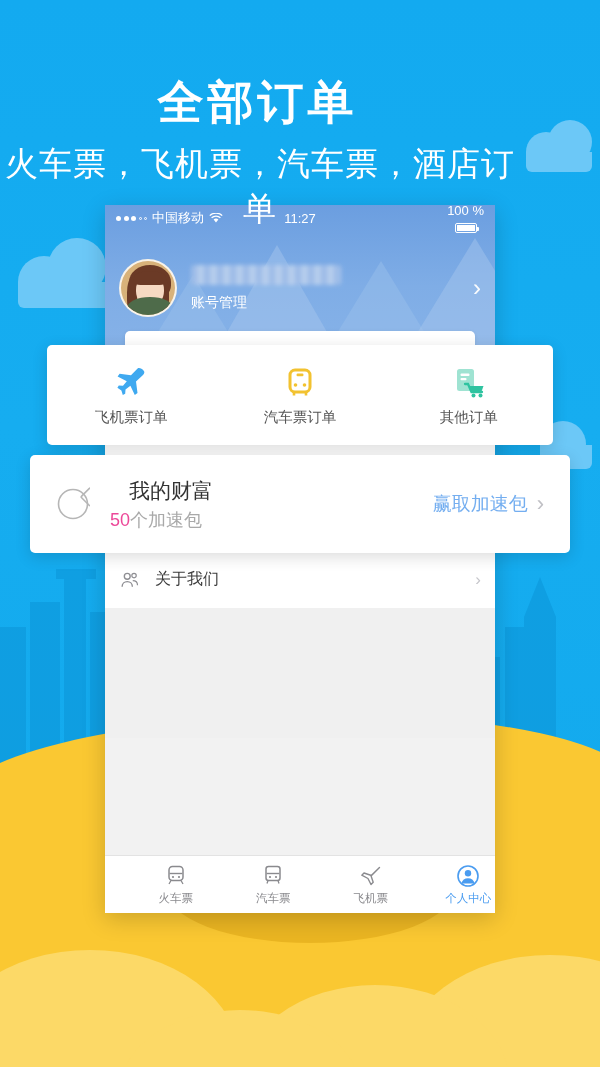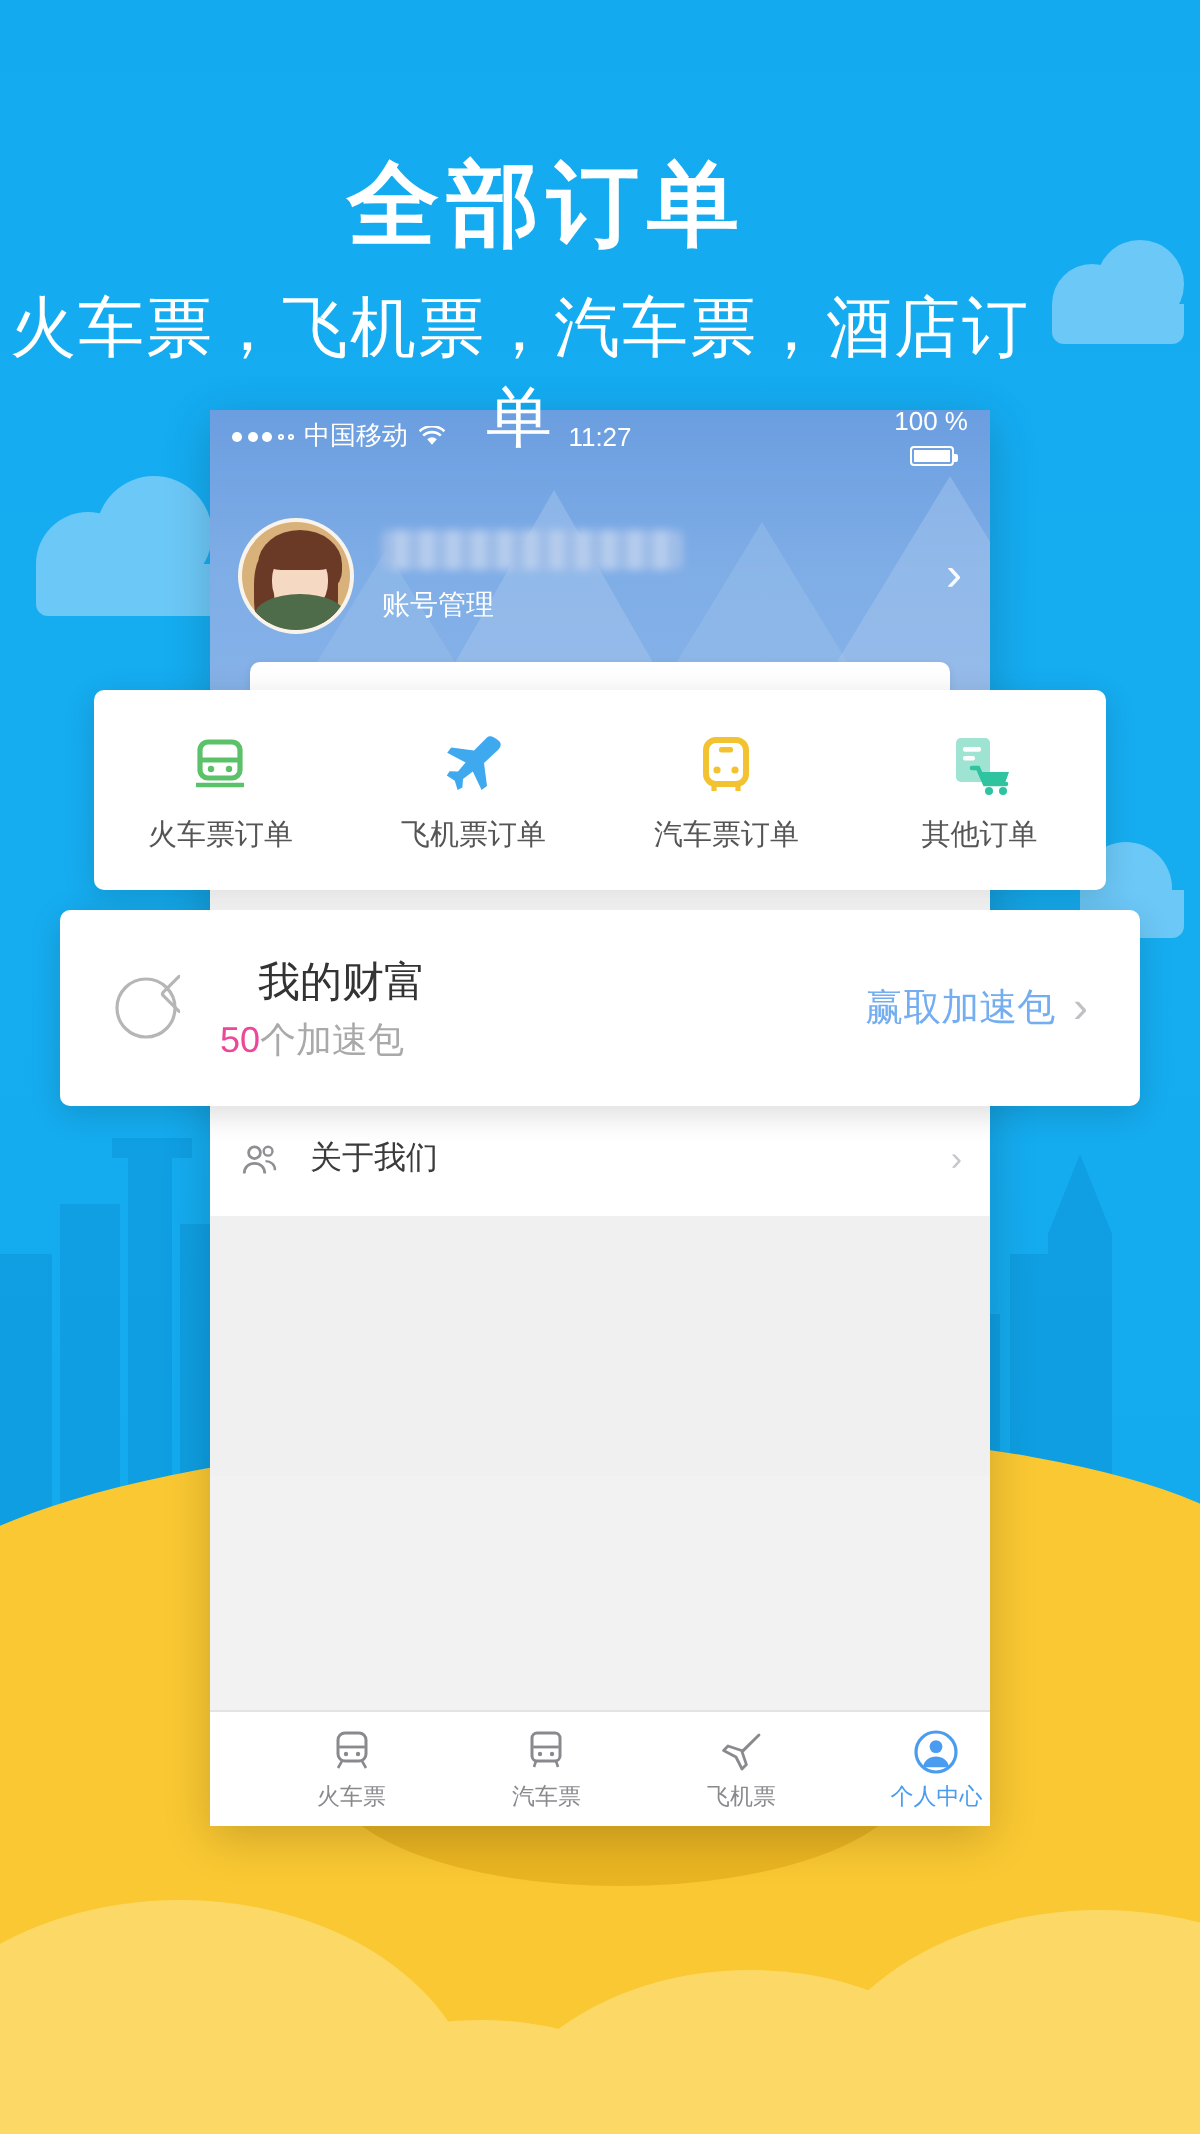--- a/index.html
+++ b/index.html
@@ -38,21 +38,21 @@
 
   .cloud{ position:absolute; }
   .cloud .c-body{ position:absolute; background:#6cc8f7; border-radius:50%; }
   .cloud .c-base{ position:absolute; background:#6cc8f7; border-radius:0 0 6px 6px; }
   .cloud-title{ left:520px; top:118px; width:80px; height:56px; }
   .cloud-left{ left:18px; top:238px; width:105px; height:70px; }
   .cloud-right{ left:540px; top:415px; width:70px; height:60px; }
 
   
   .headline{
-    position:absolute; top:72px; left:16px; width:515px; text-align:center;
+    position:absolute; top:72px; left:0; width:515px; text-align:center;
     color:#ffffff; font-size:46px; font-weight:bold; letter-spacing:4px;
     z-index:6;
   }
   .subhead{
     position:absolute; top:142px; left:0; width:520px; text-align:center;
     color:#ffffff; font-size:33px; letter-spacing:1px; z-index:6;
   }
 
   
   .phone{
@@ -356,32 +356,20 @@
           <path d="M5.4 19.6c.7-3.6 3.4-5.4 6.6-5.4s5.9 1.8 6.6 5.4" fill="#4a9cf0"></path>
         </svg>
       </div>
       <div>个人中心</div>
     </div>
   </div>
 </div>
 
 <div class="orders-card">
 
-  <div class="oc-item">
-    <div class="oc-ico">
-      <svg width="34" height="34" viewBox="0 0 34 34">
-        <rect x="7" y="5" width="20" height="18" rx="4" fill="none" stroke="#5cc26a" stroke-width="2.6"></rect>
-        <line x1="8" y1="14" x2="26" y2="14" stroke="#5cc26a" stroke-width="2.4"></line>
-        <circle cx="12.5" cy="18.5" r="1.6" fill="#5cc26a"></circle>
-        <circle cx="21.5" cy="18.5" r="1.6" fill="#5cc26a"></circle>
-        <line x1="5" y1="26.5" x2="29" y2="26.5" stroke="#5cc26a" stroke-width="2.2"></line>
-      </svg>
-    </div>
-    <div class="oc-label">火车票订单</div>
-  </div>
 
   <div class="oc-item">
     <div class="oc-ico">
       <svg width="36" height="34" viewBox="0 0 36 34">
         <path d="M30.5 4.5 C31.8 5.6 31.6 7.4 30 9 L23 15.5 L24.5 27 L21.8 29 L17.4 19.8 L12.5 23.5 L12.2 27.8 L9.8 29 L8.4 24.4 L4.4 21.8 L5.8 19.6 L10 19.8 L13.8 15.2 L4.6 10.4 L6.6 7.8 L18 9.2 L24.6 2.6 C26.2 1.2 29.2 3.2 30.5 4.5 Z" fill="#3fa9f0"></path>
       </svg>
     </div>
     <div class="oc-label">飞机票订单</div>
   </div>
 

